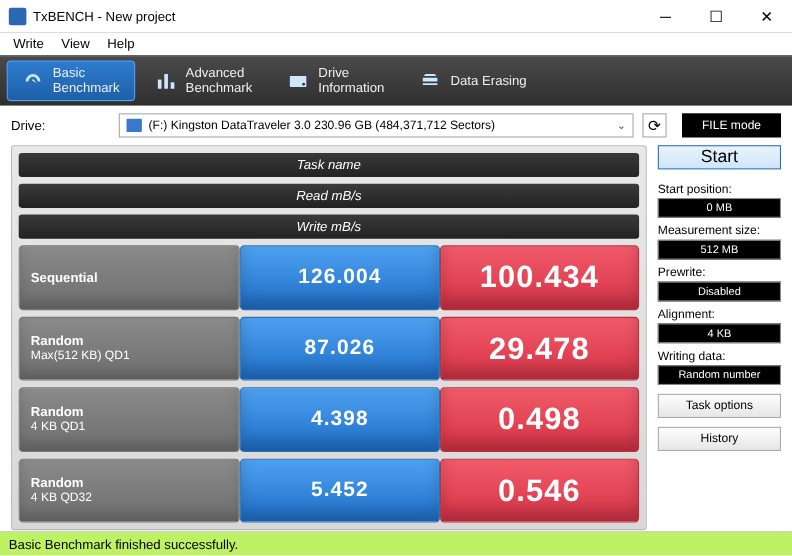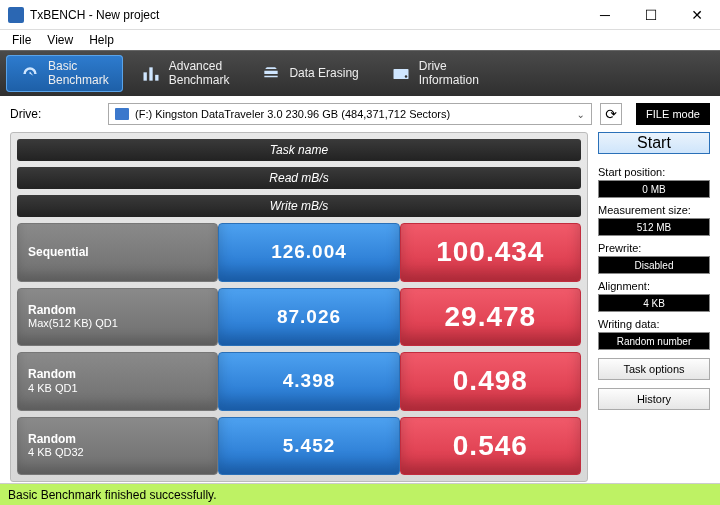--- a/index.html
+++ b/index.html
@@ -23,21 +23,21 @@
 .tab .ticon svg { fill: #cfe6ff; }
 .tab span.lbl { line-height: 1.1; white-space: pre-line; }
 
 
 .driverow { height: 36px; display: flex; align-items: center; padding: 0 10px; gap: 8px; }
 .drivelabel { font-size: 12px; width: 90px; }
 .drivesel { flex: 1; height: 22px; border: 1px solid #aaa; background: #fff; display: flex; align-items: center; padding: 0 6px; font-size: 11px; gap:6px; position:relative; }
 .drivesel .dicon { width:14px; height:12px; background:#3b78cc; border-radius:1px; }
 .drivesel .chev { position:absolute; right:6px; font-size:10px; color:#555; }
 .refreshbtn { width: 22px; height: 22px; border: 1px solid #aaa; display:flex; align-items:center; justify-content:center; font-size:14px; }
-.filemode { width: 74px; height: 22px; background: #000; color: #fff; font-size: 11px; display: flex; align-items: center; justify-content: center; margin-left:6px; }
+.filemode { width: 90px; height: 22px; background: #000; color: #fff; font-size: 11px; display: flex; align-items: center; justify-content: center; margin-left:6px; }
 
 
 .main { display: flex; padding: 0 10px; gap: 10px; height: 350px; }
 .results { flex: 1; background: linear-gradient(#e8e8e8,#d8d8d8); border: 1px solid #bbb; border-radius: 3px; padding: 6px; display: flex; flex-direction: column; gap: 6px; }
 
 .headerrow { display: flex; gap: 6px; flex-direction: column; }
 .hcell { flex: 1; background: linear-gradient(#3a3a3a,#222); color: #fff; text-align: center; font-size: 12px; font-style: italic; padding: 4px 0; border-radius: 3px; }
 
 .datarow { display: flex; gap: 0; flex: 1; }
 .tcell { flex: 1; background: linear-gradient(#8a8a8a,#6e6e6e); color: #fff; border-radius: 4px; display: flex; flex-direction: column; justify-content: center; padding: 0 10px; font-size: 11px; line-height: 1.2;  box-shadow: inset 0 -8px 10px rgba(0,0,0,.15); border:1px solid #777;}
@@ -59,21 +59,21 @@
 
 <div class="titlebar">
   <div class="icon"></div>
   <div class="title">TxBENCH - New project</div>
   <div class="winbtn">─</div>
   <div class="winbtn">☐</div>
   <div class="winbtn close">✕</div>
 </div>
 
 <div class="menubar">
-  <span>File</span>
+  <span>Write</span>
   <span>View</span>
   <span>Help</span>
 </div>
 
 <div class="tabstrip">
   <div class="tab active">
     <div class="ticon">
         <svg viewBox="0 0 24 24" width="20" height="20">
           <path d="M12 4a8 8 0 00-8 8h3a5 5 0 0110 0h3a8 8 0 00-8-8zm0 5l4 5-5-3z"></path>
         </svg>
@@ -88,34 +88,34 @@
           <rect x="10" y="4" width="4" height="16"></rect>
           <rect x="17" y="13" width="4" height="7"></rect>
         </svg>
       </div>
     <span class="lbl">Advanced
 Benchmark</span>
   </div>
   <div class="tab">
     <div class="ticon">
         <svg viewBox="0 0 24 24" width="20" height="20">
-          <path d="M4 8h16v4H4zm0 6h16v2H4zm3-10h10l2 2H5z"></path>
-        </svg>
-      </div>
-    <span class="lbl">Data Erasing</span>
-  </div>
-  <div class="tab">
-    <div class="ticon">
-        <svg viewBox="0 0 24 24" width="20" height="20">
           <rect x="3" y="6" width="18" height="12" rx="1"></rect>
           <circle cx="18" cy="15" r="1.5" fill="#333"></circle>
         </svg>
       </div>
     <span class="lbl">Drive
 Information</span>
+  </div>
+  <div class="tab">
+    <div class="ticon">
+        <svg viewBox="0 0 24 24" width="20" height="20">
+          <path d="M4 8h16v4H4zm0 6h16v2H4zm3-10h10l2 2H5z"></path>
+        </svg>
+      </div>
+    <span class="lbl">Data Erasing</span>
   </div>
 </div>
 
 <div class="driverow">
   <div class="drivelabel">Drive:</div>
   <div class="drivesel">
     <div class="dicon"></div>
     <span>(F:) Kingston DataTraveler 3.0   230.96 GB (484,371,712 Sectors)</span>
     <span class="chev">⌄</span>
   </div>

